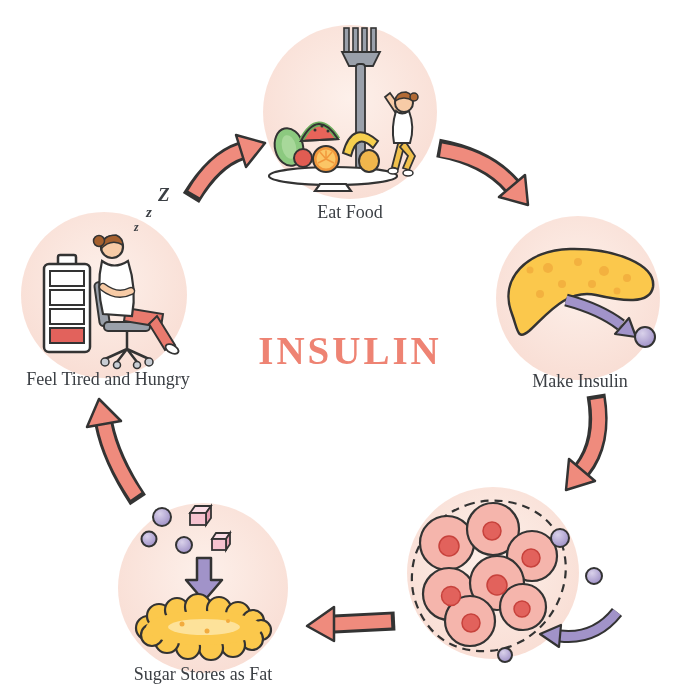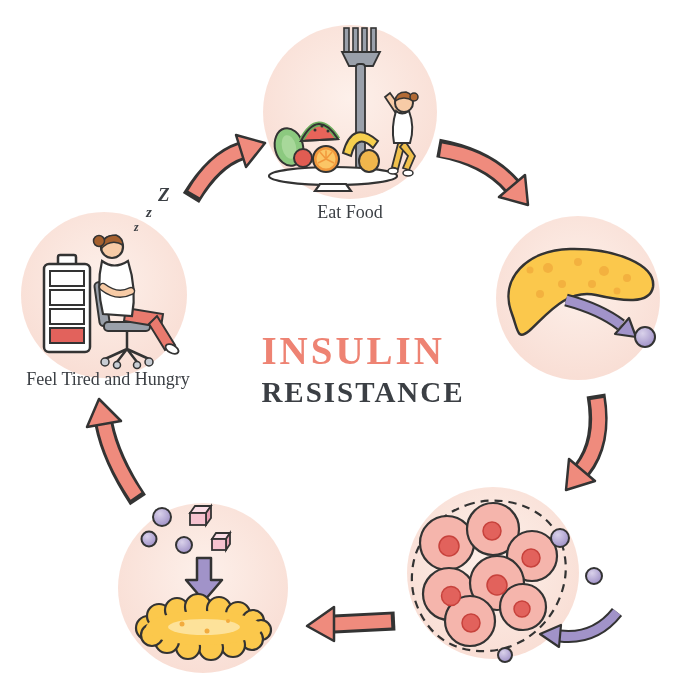--- a/index.html
+++ b/index.html
@@ -2,21 +2,21 @@
 <html style="--arrow: #ef8b7d; --title-accent: #ee8373; --title-dark: #3b3f44; --outline: #333333; --circle-bg: #f8dbd1; --pancreas: #fbc84c; --insulin-sphere: #a99bce; --purple-arrow: #a193c9; --cell: #f5b5ac; --cell-nucleus: #e2625c; --fat: #fbc84c; --battery-low: #e2625c; --sugar-cube: #f6c3d0;"><head>
 <meta charset="utf-8">
 <style>
   html,body{margin:0;padding:0;background:#fff;}
   .canvas{position:relative;width:700px;height:700px;background:#fff;overflow:hidden;
           font-family:"Liberation Serif",serif;}
   .canvas > svg{position:absolute;left:0;top:0;}
   .oln{stroke:var(--outline,#333333);}
   .stage-label{position:absolute;transform:translateX(-50%);font-weight:normal;
       font-size:18px;color:var(--title-dark,#3b3f44);white-space:nowrap;}
-  .title-wrap{position:absolute;left:350px;top:331px;transform:translateX(-50%);text-align:left;margin-left:13px;}
+  .title-wrap{position:absolute;left:350px;top:331px;transform:translateX(-50%);text-align:center;}
   .title-line1{font-size:39px;font-weight:bold;color:var(--title-accent,#ee8373);
       letter-spacing:3px;line-height:1.0;}
   .title-line2{font-size:29px;font-weight:bold;color:var(--title-dark,#43474c);
       letter-spacing:2px;line-height:1.15;margin-top:6px;}
   .zz{font-weight:bold;font-style:italic;fill:var(--title-dark,#3b3f44);
       font-family:"Liberation Serif",serif;}
 </style>
 </head>
 <body>
 
@@ -224,20 +224,21 @@
       <path d="M101,249 Q102,235 116,235 Q123,238 123,245 Q111,238 101,249 Z" fill="#a5602e" class="oln" stroke-width="1.5"></path>
       <circle cx="99" cy="241" r="5.5" fill="#a5602e" class="oln" stroke-width="1.5"></circle>
     </g>
     <text x="134" y="231" font-size="12" class="zz">z</text>
     <text x="146" y="217" font-size="15" class="zz">z</text>
     <text x="158" y="201" font-size="19" class="zz">Z</text>
   </g>
 </svg>
 
 <div class="stage-label" style="left:350px;top:202px">Eat Food</div>
+<div class="stage-label" style="left:580px;top:371px">Make Insulin</div>
+<div class="stage-label" style="left:203px;top:664px">Sugar Stores as Fat</div>
 <div class="stage-label" style="left:108px;top:369px">Feel Tired and Hungry</div>
 
 <div class="title-wrap">
   <div class="title-line1">INSULIN</div>
-  <div class="title-line2">RESISTANCE</div>
 </div>
 
 </div>
 
 </body></html>

